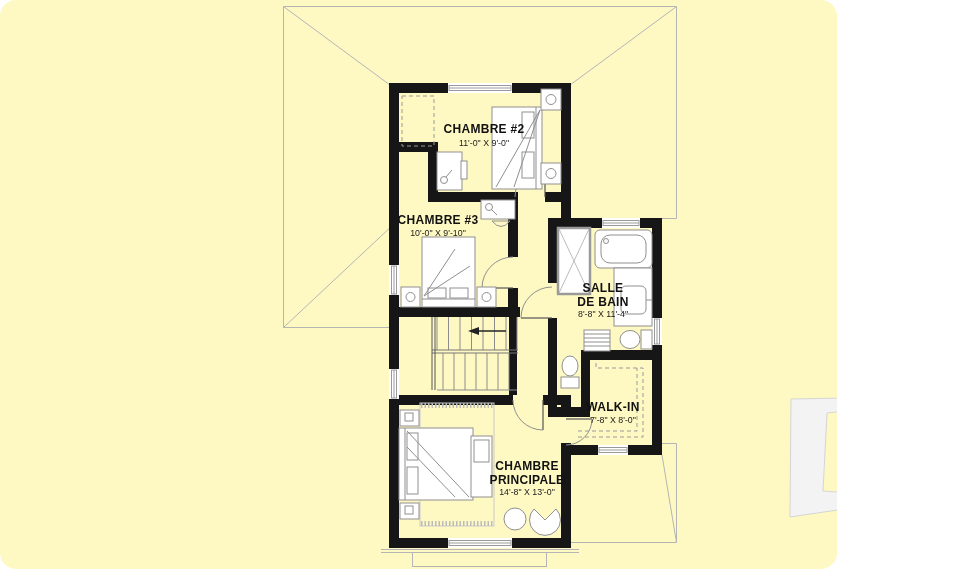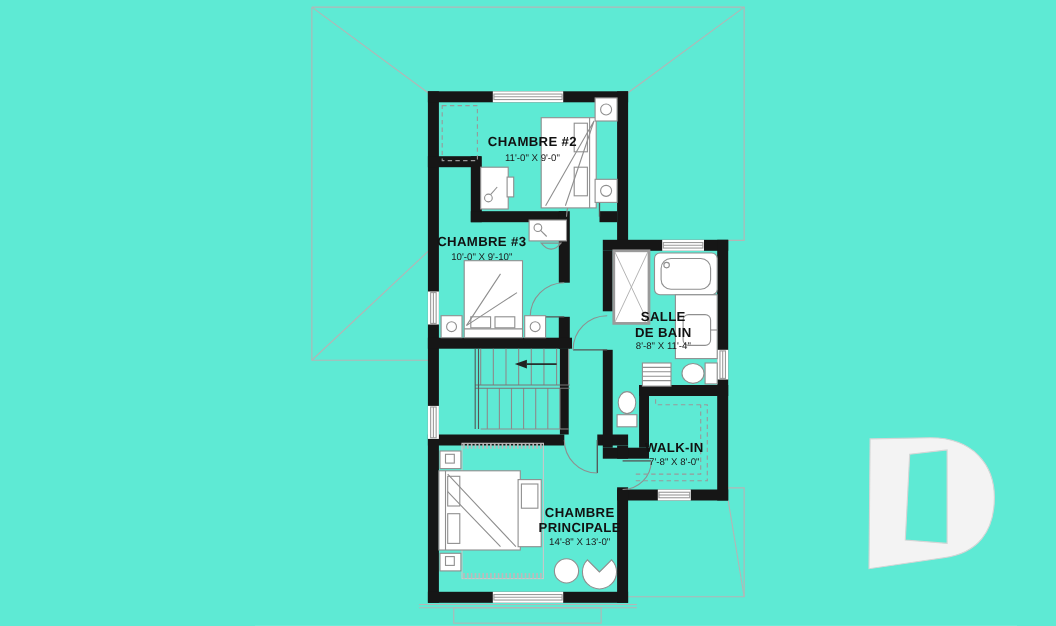--- a/index.html
+++ b/index.html
@@ -1,17 +1,17 @@
 <!DOCTYPE html>
 <html><head>
 <meta charset="utf-8">
 <style>
   html,body{margin:0;padding:0;background:#fff;}
-  #stage{position:relative;width:960px;height:569px;background:#5eead4;overflow:hidden;
-         font-family:"Liberation Sans",sans-serif;}
+  #stage{position:relative;width:837px;height:569px;background:#fef9c3;overflow:hidden;
+         font-family:"Liberation Sans",sans-serif;border-radius:16px;}
   svg{display:block;}
   .room-label{font-family:"Liberation Sans",sans-serif;font-size:12px;font-weight:700;
               fill:#111;letter-spacing:.3px;}
   .room-dims{font-family:"Liberation Sans",sans-serif;font-size:8.8px;font-weight:400;fill:#1a1a1a;}
   .wall{fill:#161616;stroke:none;}
   .roofline{stroke:#b5b5b5;stroke-width:1;fill:none;}
   .fixture{stroke:#8f8f8f;stroke-width:1;fill:#fff;}
   .fixline{stroke:#8f8f8f;stroke-width:1;fill:none;}
   .dashes{stroke:#999;stroke-width:1;fill:none;stroke-dasharray:4 3;}
   .doorarc{stroke:#8f8f8f;stroke-width:1;fill:none;}

